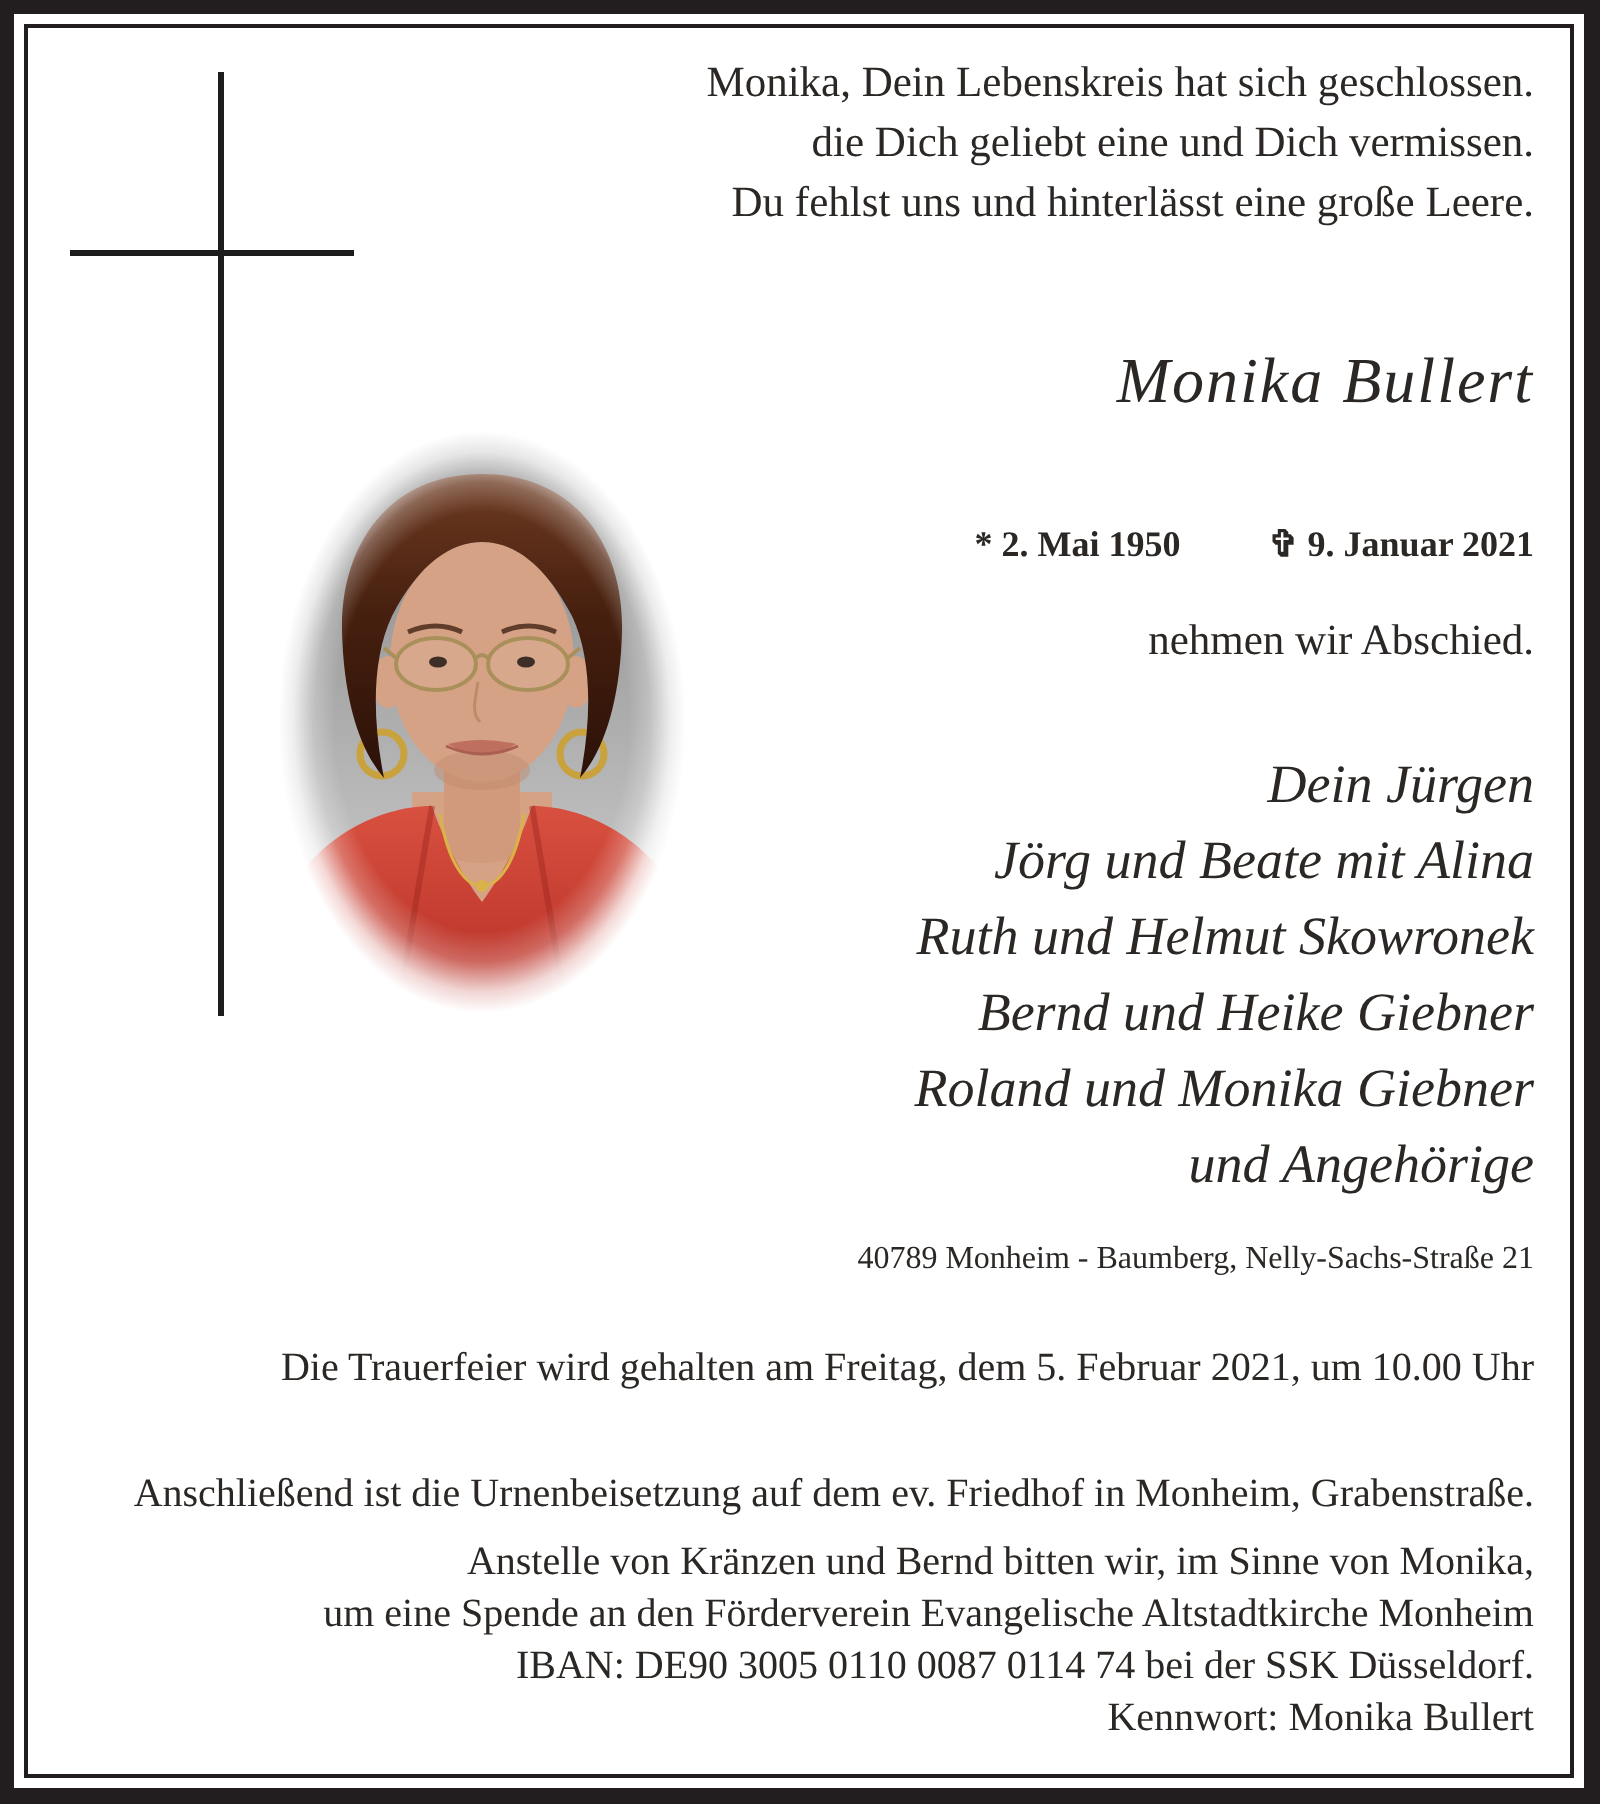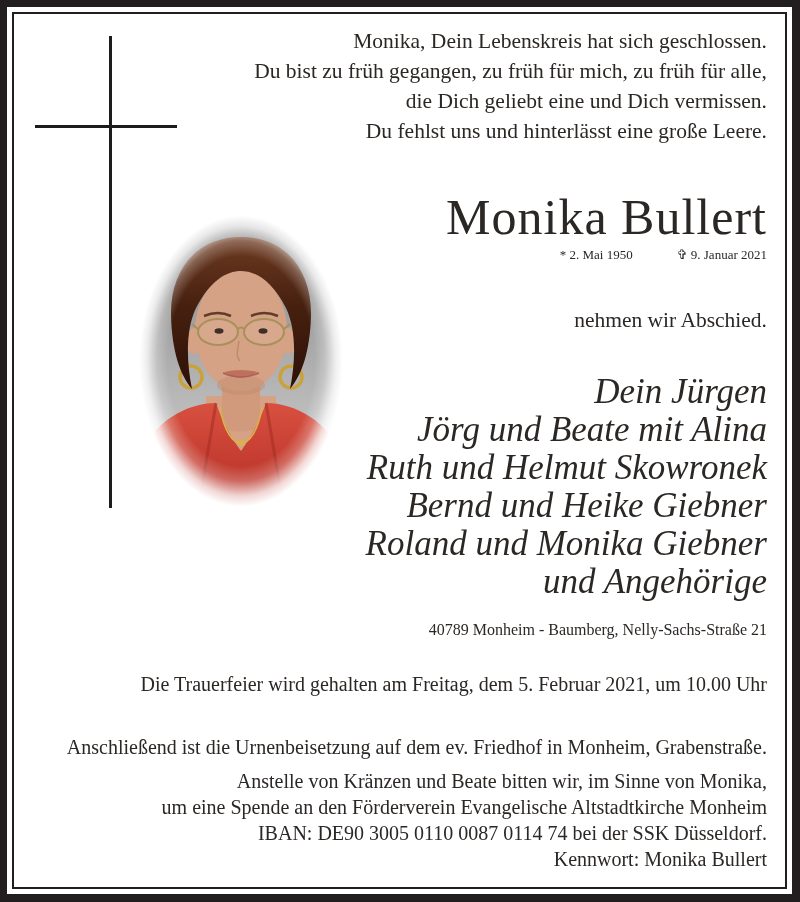--- a/index.html
+++ b/index.html
@@ -30,25 +30,25 @@
     width: 142px; height: 3px; background: #1c1c1c;
   }
   .portrait {
     position: absolute; left: 136px; top: 211px;
     width: 210px; height: 300px;
   }
   .txt {
     position: absolute; right: 33px; text-align: right; white-space: nowrap;
   }
   .opening  { top: 26px;  font-size: 21.5px; line-height: 30px; font-family: Liberation Serif, serif; }
-  .name     { top: 188px; font-size: 50px; letter-spacing: 1px; }
-  .dates    { top: 247px; font-size: 13px; }
+  .name     { top: 172px; font-size: 32px; font-style: italic; letter-spacing: 1px; }
+  .dates    { top: 261px; font-size: 18px; font-weight: bold; }
   .dates .death { margin-left: 44px; }
   .memorial { top: 306px; font-size: 21.5px; line-height: 29px; }
-  .mourners { top: 373px; font-size: 35px; font-style: italic; line-height: 38px; }
+  .mourners { top: 373px; font-size: 27px; font-style: italic; line-height: 38px; }
   .address  { top: 621px; font-size: 16px; }
   .para1    { top: 671px; font-size: 20px; line-height: 27.5px; margin-left: 32px; }
   .para2    { top: 736px; font-size: 20px; }
   .para3    { top: 768px; font-size: 20px; line-height: 26px; }
 </style>
 </head>
 <body>
 
 <div>
 
@@ -127,21 +127,20 @@
       <path d="M103,130 C101,141 100,146 104,150" stroke="#bd8a6c" stroke-width="1.5" fill="none"></path>
 
       <path d="M88,161 Q105,157 122,161 Q105,172 88,161 Z" fill="#bf6f5e"></path>
       <path d="M87,162 Q105,170 123,162" stroke="#a95f52" stroke-width="1.5" fill="none"></path>
     </g>
     <rect x="0" y="0" width="210" height="300" fill="url(#pgVig)"></rect>
   </svg>
 
   <div class="txt opening">
     <div>Monika, Dein Lebenskreis hat sich geschlossen.</div>
-    <div>Du bist zu früh gegangen, zu früh für mich, zu früh für alle,</div>
     <div>die Dich geliebt eine und Dich vermissen.</div>
     <div>Du fehlst uns und hinterlässt eine große Leere.</div>
   </div>
 
   <div class="txt name">Monika Bullert</div>
 
   <div class="txt dates">
     <span>* 2. Mai 1950</span><span class="death">✞ 9. Januar 2021</span>
   </div>
 
@@ -160,21 +159,21 @@
 
   <div class="txt address">40789 Monheim - Baumberg, Nelly-Sachs-Straße 21</div>
 
   <div class="txt para1">
     <div>Die Trauerfeier wird gehalten am Freitag, dem 5. Februar 2021, um 10.00 Uhr</div>
   </div>
 
   <div class="txt para2">Anschließend ist die Urnenbeisetzung auf dem ev. Friedhof in Monheim, Grabenstraße.</div>
 
   <div class="txt para3">
-    <div>Anstelle von Kränzen und Beate bitten wir, im Sinne von Monika,</div>
+    <div>Anstelle von Kränzen und Bernd bitten wir, im Sinne von Monika,</div>
     <div>um eine Spende an den Förderverein Evangelische Altstadtkirche Monheim</div>
     <div>IBAN: DE90 3005 0110 0087 0114 74 bei der SSK Düsseldorf.</div>
     <div>Kennwort: Monika Bullert</div>
   </div>
 
   <div class="frame-inner"></div>
   <div class="frame-outer"></div>
 
 </div>
 

